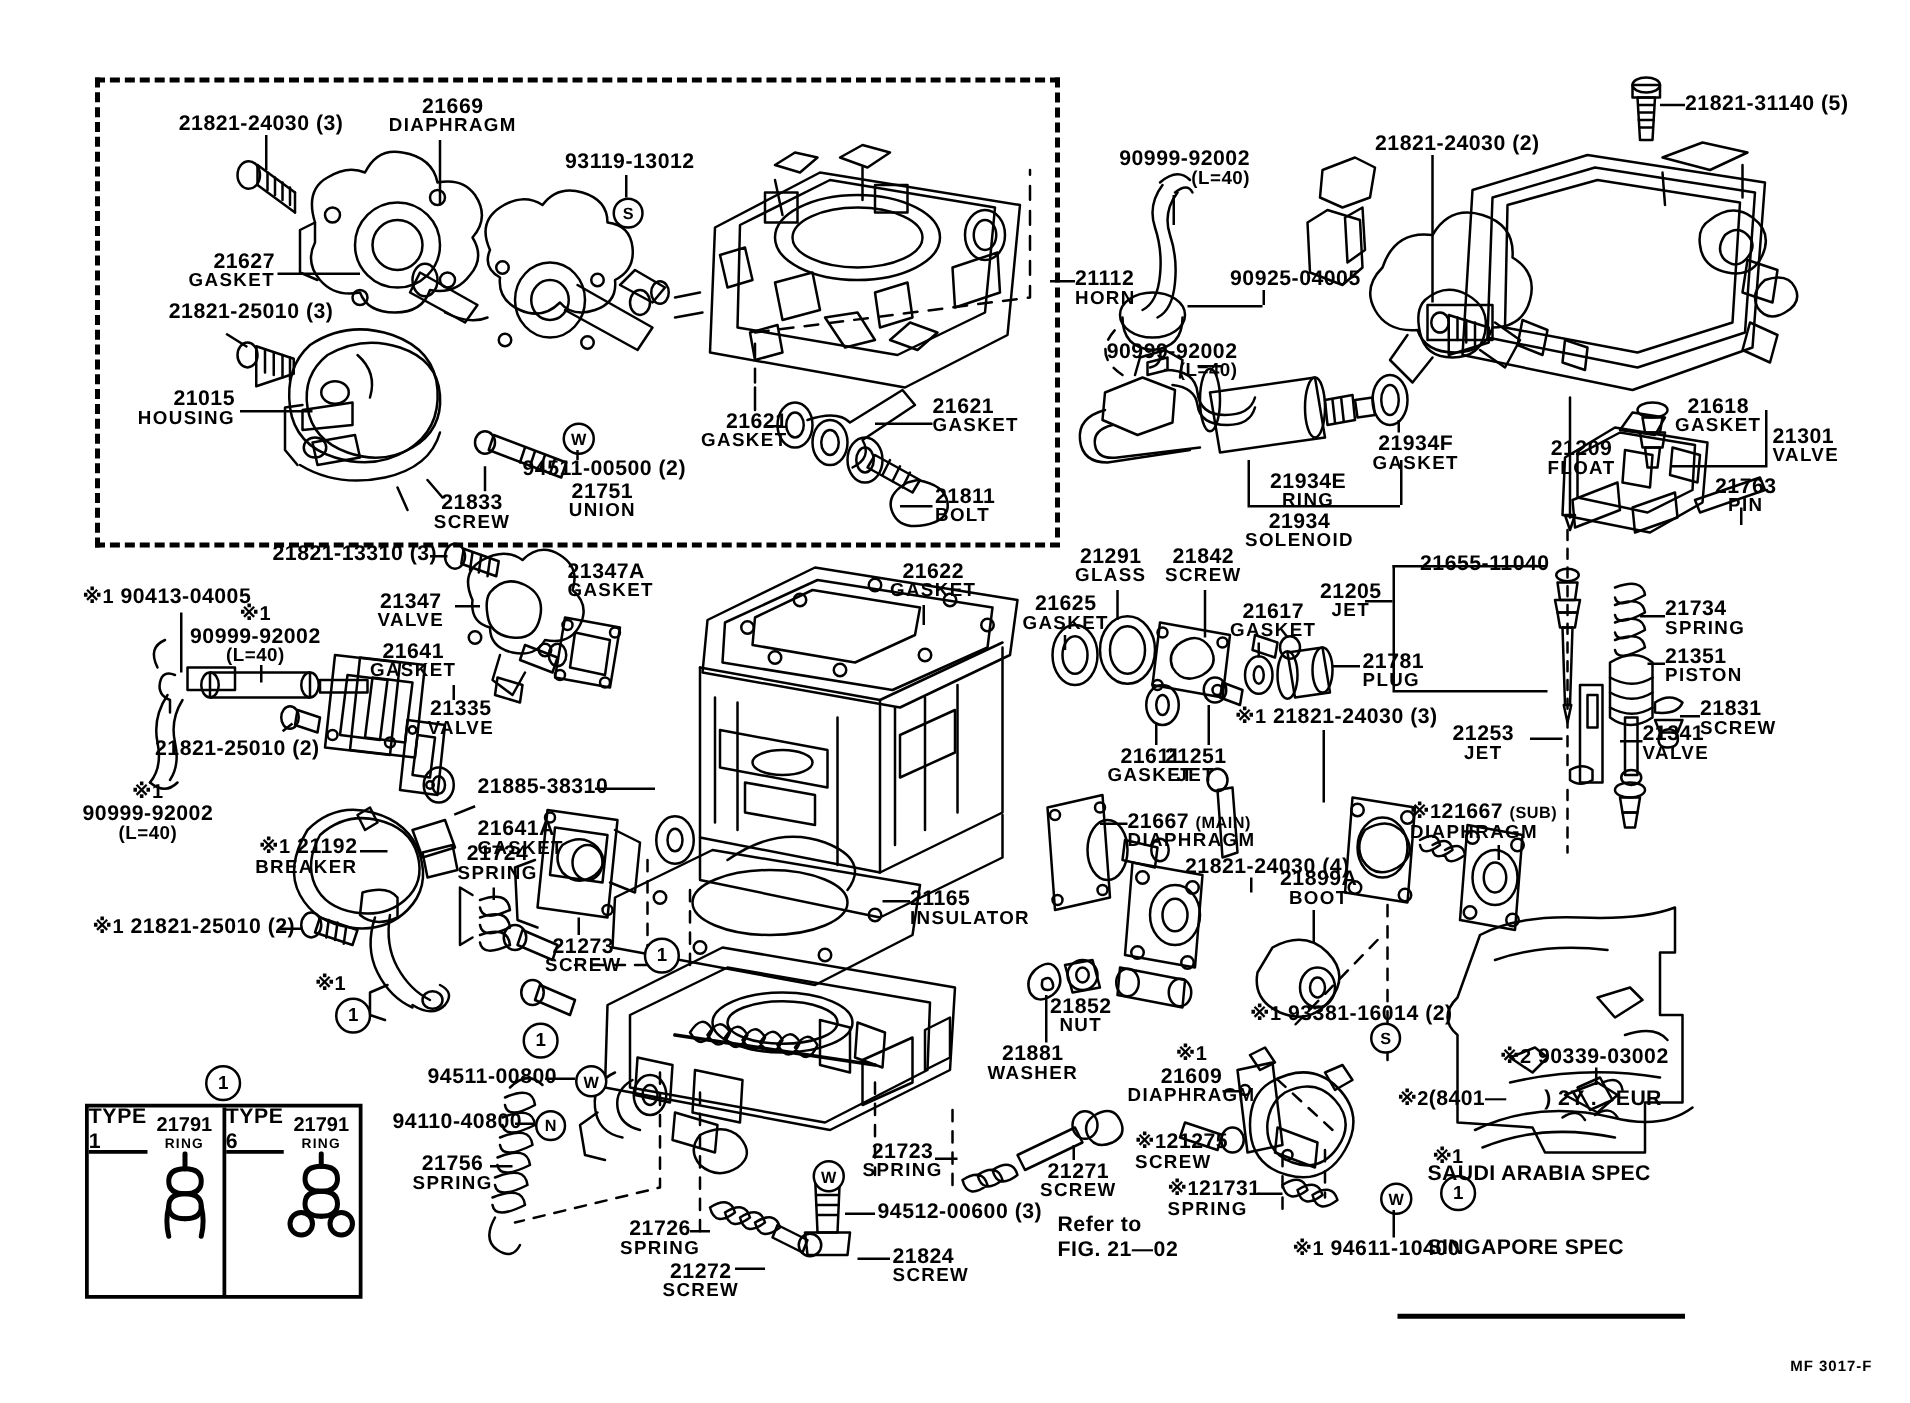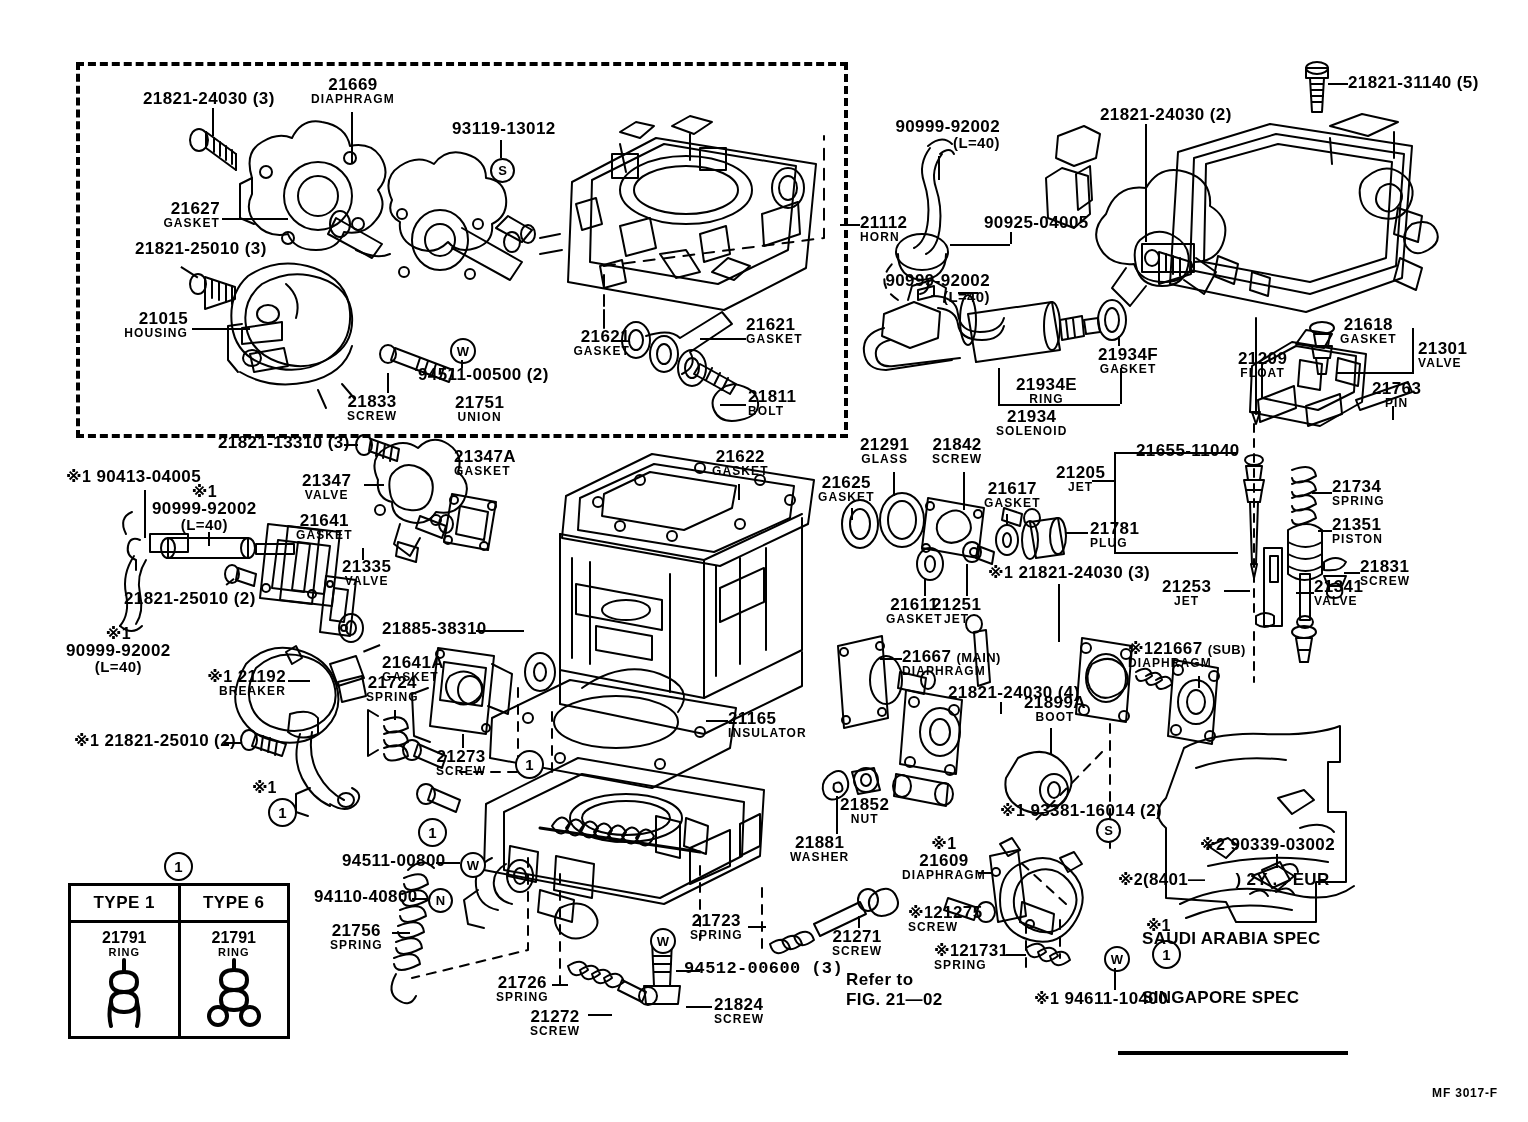--- a/index.html
+++ b/index.html
@@ -3,21 +3,21 @@
 <meta charset="utf-8">
 <style>
   html,body{margin:0;padding:0;background:#fff;}
   body{width:1528px;height:1122px;position:relative;overflow:hidden;
        font-family:"Liberation Sans","DejaVu Sans",sans-serif;color:#000;}
   #sheet{position:absolute;inset:0;margin-top:28px;}
 
   
   .lbl{position:absolute;white-space:nowrap;line-height:1.0;}
   .lbl .pn{font-size:17px;font-weight:700;letter-spacing:.4px;display:block;}
-  .lbl .nm{font-size:12px;font-weight:700;letter-spacing:1.1px;display:block;}
+  .lbl .nm{font-size:15px;font-weight:700;letter-spacing:1.1px;display:block;}
   .lbl.ctr{text-align:center;}
   .lbl.rt{text-align:right;}
   .star{font-size:16px;font-weight:700;}
 
   
   .ln{position:absolute;background:#000;}
   .lnh{height:1.6px;}
   .lnv{width:1.6px;}
 
   
@@ -31,21 +31,21 @@
 
   
   #dashframe{position:absolute;left:76px;top:34px;width:768px;height:368px;
              border:4px dashed #000;border-right:none;}
   #dashframe-r{position:absolute;left:838px;top:34px;width:6px;height:368px;
                border-right:4px dashed #000;}
 
   
   #typebox{position:absolute;left:68px;top:855px;width:216px;height:150px;
            border:3px solid #000;display:flex;}
-  #typebox .col{flex:1;display:flex;flex-direction:column;}
+  #typebox .col{flex:1;display:flex;flex-direction:row;}
   #typebox .col+.col{border-left:3px solid #000;}
   #typebox .hd{height:34px;border-bottom:3px solid #000;display:flex;
                align-items:center;justify-content:center;
                font-size:17px;font-weight:700;letter-spacing:.5px;}
   #typebox .bd{flex:1;display:flex;flex-direction:column;align-items:center;
                padding-top:6px;}
   #typebox .bd .pn{font-size:16px;font-weight:700;}
   #typebox .bd .nm{font-size:11px;font-weight:700;letter-spacing:1px;margin-top:-1px;}
 
   
@@ -694,21 +694,21 @@
       <span class="nm">GASKET</span>
     </div>
   <div class="ln lnh" style="left:612px;top:312px;width:14px;"></div>
 
   <div class="lbl" style="left:746px;top:288px;">
     <span class="pn">21621</span>
       <span class="nm">GASKET</span>
     </div>
   <div class="ln lnh" style="left:700px;top:310px;width:46px;"></div>
 
-  <div class="lbl ctr" style="left:455px;top:366px;">
+  <div class="lbl ctr" style="left:455px;top:356px;">
     <span class="pn">21751</span>
       <span class="nm">UNION</span>
     </div>
 
   <div class="lbl" style="left:748px;top:360px;">
     <span class="pn">21811</span>
       <span class="nm">BOLT</span>
     </div>
   <div class="ln lnh" style="left:720px;top:376px;width:26px;"></div>
 
@@ -1040,21 +1040,21 @@
       <span class="nm">SPRING</span>
     </div>
   <div class="ln lnh" style="left:552px;top:956px;width:16px;"></div>
 
   <div class="lbl ctr" style="left:530px;top:980px;">
     <span class="pn">21272</span>
       <span class="nm">SCREW</span>
     </div>
   <div class="ln lnh" style="left:588px;top:986px;width:24px;"></div>
 
-  <div class="lbl" style="left:684px;top:932px;font-family:Liberation Mono, monospace;">
+  <div class="lbl" style="left:702px;top:932px;">
     <span class="pn">94512-00600 (3)</span>
     </div>
   <div class="ln lnh" style="left:676px;top:942px;width:24px;"></div>
   <div class="circ w" style="left:650px;top:900px;">
       <span>W</span>
     </div>
 
   <div class="lbl" style="left:714px;top:968px;">
     <span class="pn">21824</span>
       <span class="nm">SCREW</span>

